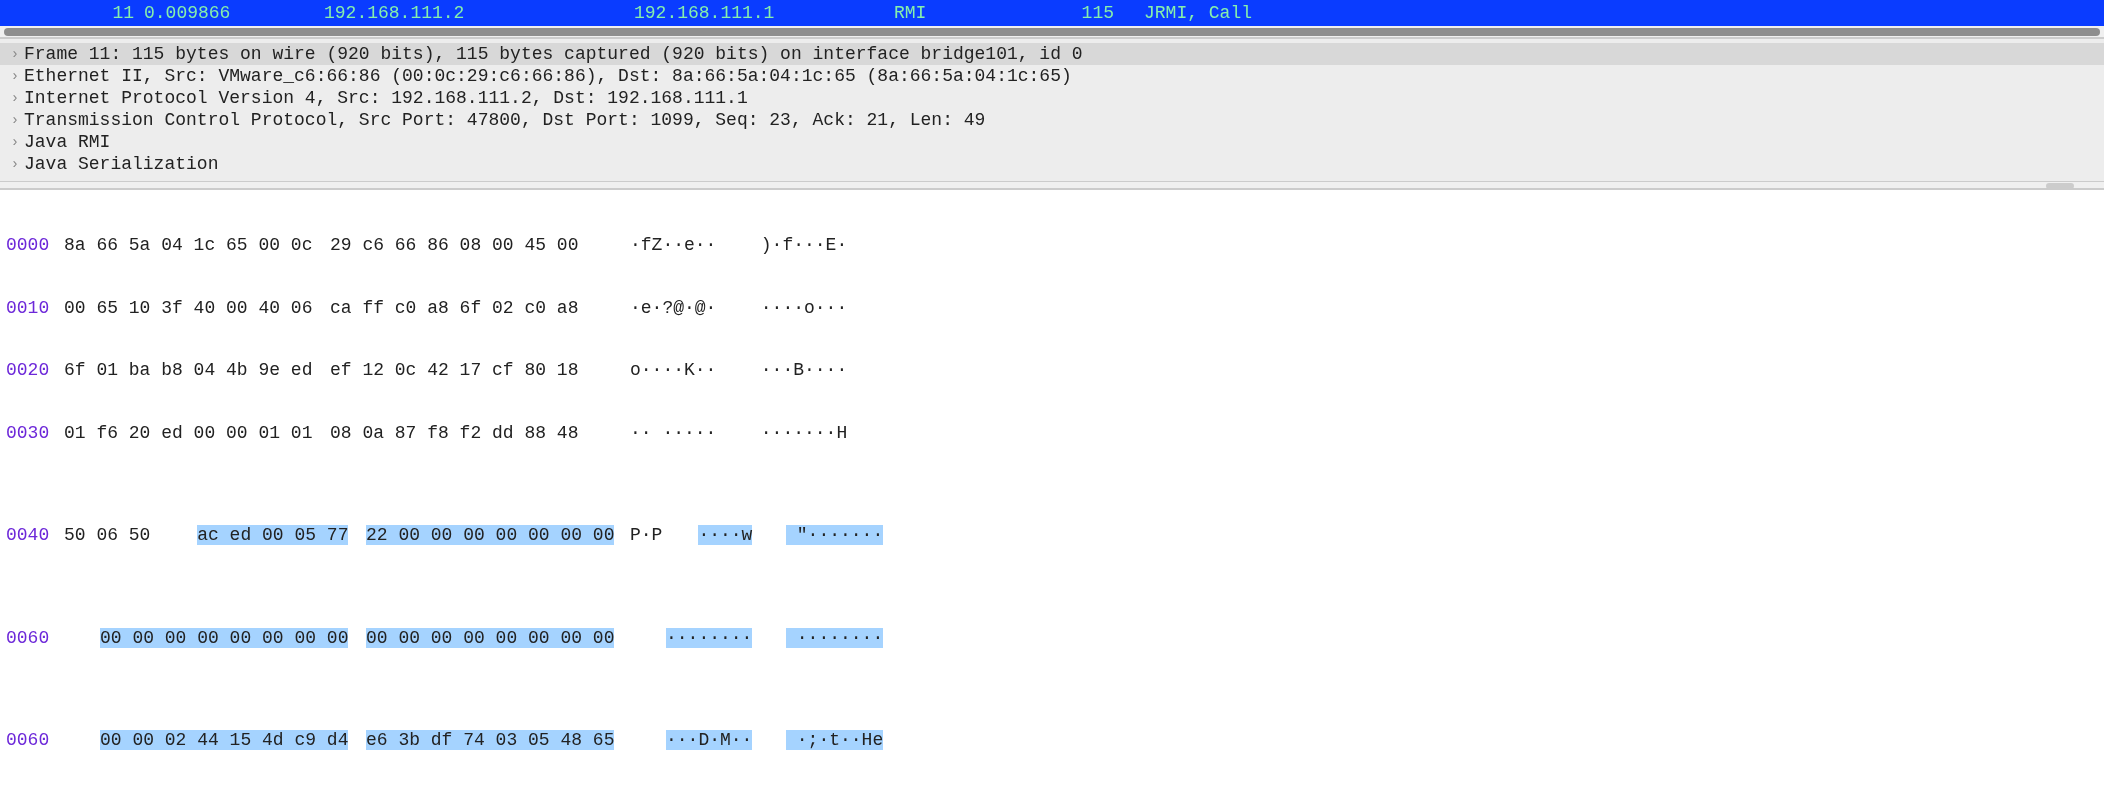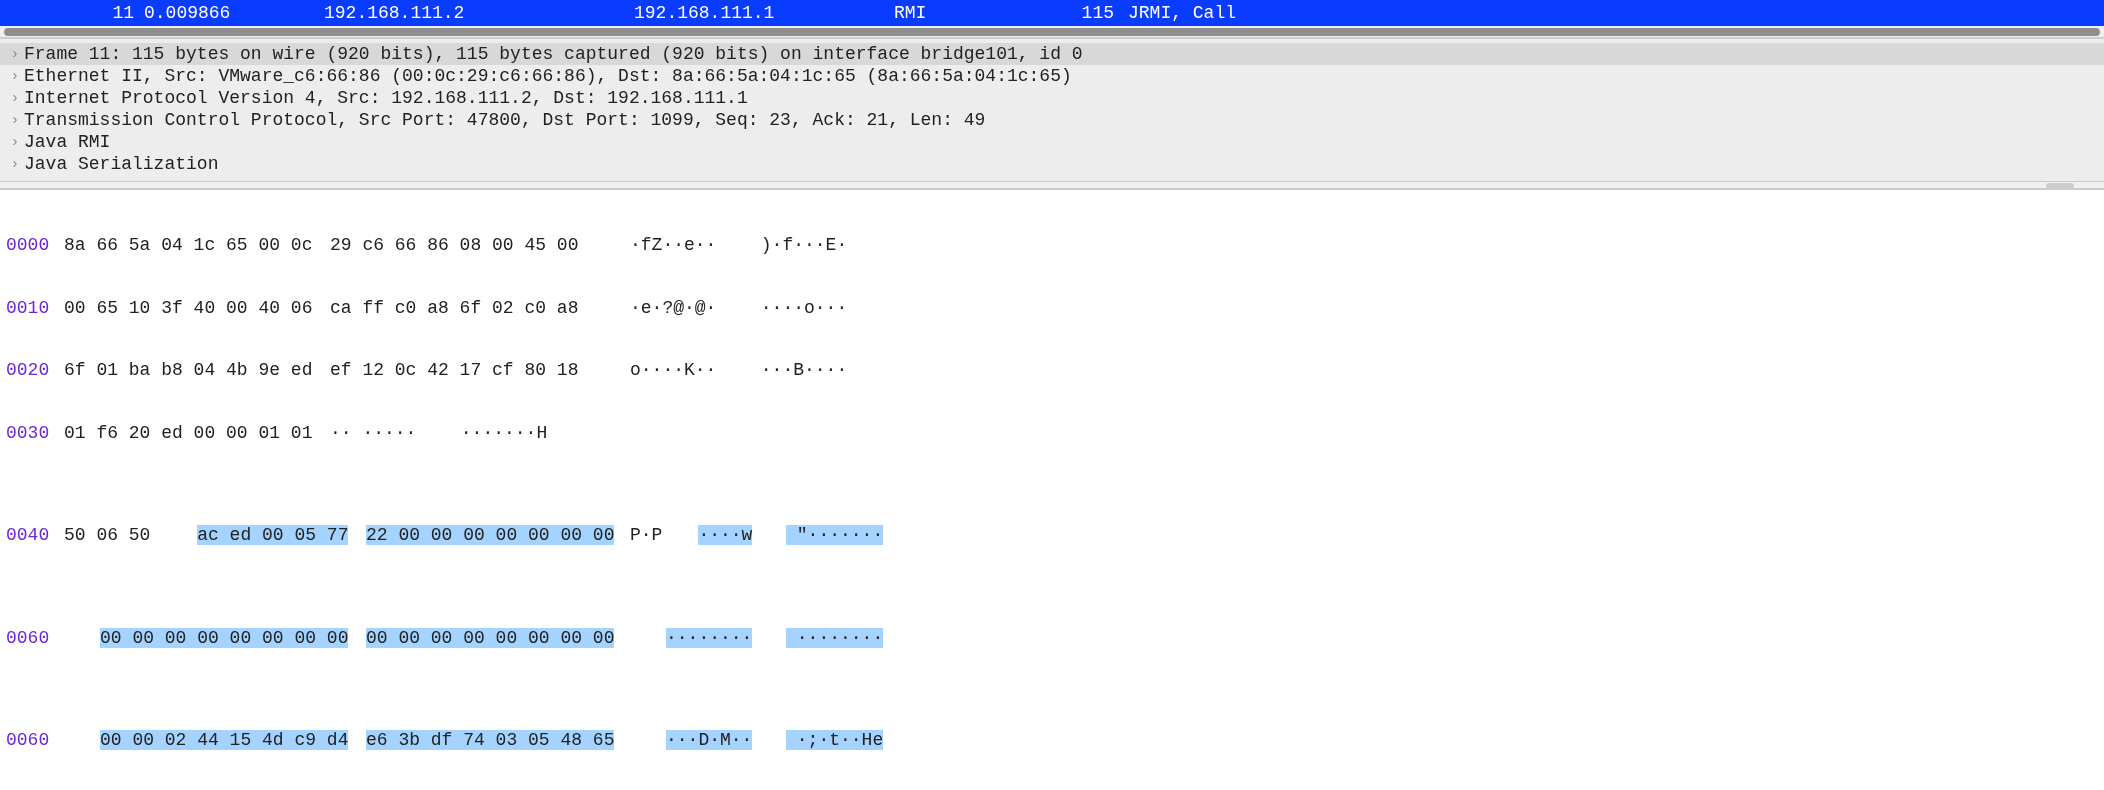--- a/index.html
+++ b/index.html
@@ -8,33 +8,33 @@
     font-size: 18px;
     background: #fff;
     width: 2104px;
   }
   .packet-list {
     background: #fff;
   }
   .packet-row {
     display: flex;
     background: #0a3cff;
-    color: #ffffff;
+    color: #86efac;
     height: 26px;
     align-items: center;
     white-space: pre;
     padding-left: 4px;
   }
   .packet-row .col-no { width: 140px; text-align: right; padding-right: 10px; }
   .packet-row .col-time { width: 180px; }
   .packet-row .col-src { width: 310px; }
   .packet-row .col-dst { width: 260px; }
   .packet-row .col-proto { width: 150px; }
   .packet-row .col-len { width: 80px; text-align: right; padding-right: 10px; }
-  .packet-row .col-info { flex: 1; padding-left: 4px; }
+  .packet-row .col-info { flex: 1; padding-left: 4px; margin-left: 16px; }
   .scroll-bar {
     height: 12px;
     background: #f0f0f0;
     display: flex;
     align-items: center;
     padding: 2px 4px;
     border-bottom: 1px solid #ccc;
   }
   .scroll-thumb {
     height: 8px;
@@ -172,20 +172,21 @@
   <div class="hex-row">
     <span class="hex-offset">0020</span>
     <span class="hex-block1">6f 01 ba b8 04 4b 9e ed</span>
     <span class="hex-block2">ef 12 0c 42 17 cf 80 18</span>
     <span class="hex-ascii1">o····K··</span>
     <span class="hex-ascii2"> ···B····</span>
   </div>
   <div class="hex-row">
     <span class="hex-offset">0030</span>
     <span class="hex-block1">01 f6 20 ed 00 00 01 01</span>
+    <span class="hex-block2">08 0a 87 f8 f2 dd 88 48</span>
     <span class="hex-ascii1">·· ·····</span>
     <span class="hex-ascii2"> ·······H</span>
   </div>
 
   
   <div class="hex-row">
     <span class="hex-offset">0040</span>
     <span class="hex-block1"><span>50 06 50 </span><span class="hl">ac ed 00 05 77</span></span>
     <span class="hex-block2"><span class="hl">22 00 00 00 00 00 00 00</span></span>
     <span class="hex-ascii1"><span>P·P</span><span class="hl">····w</span></span>

